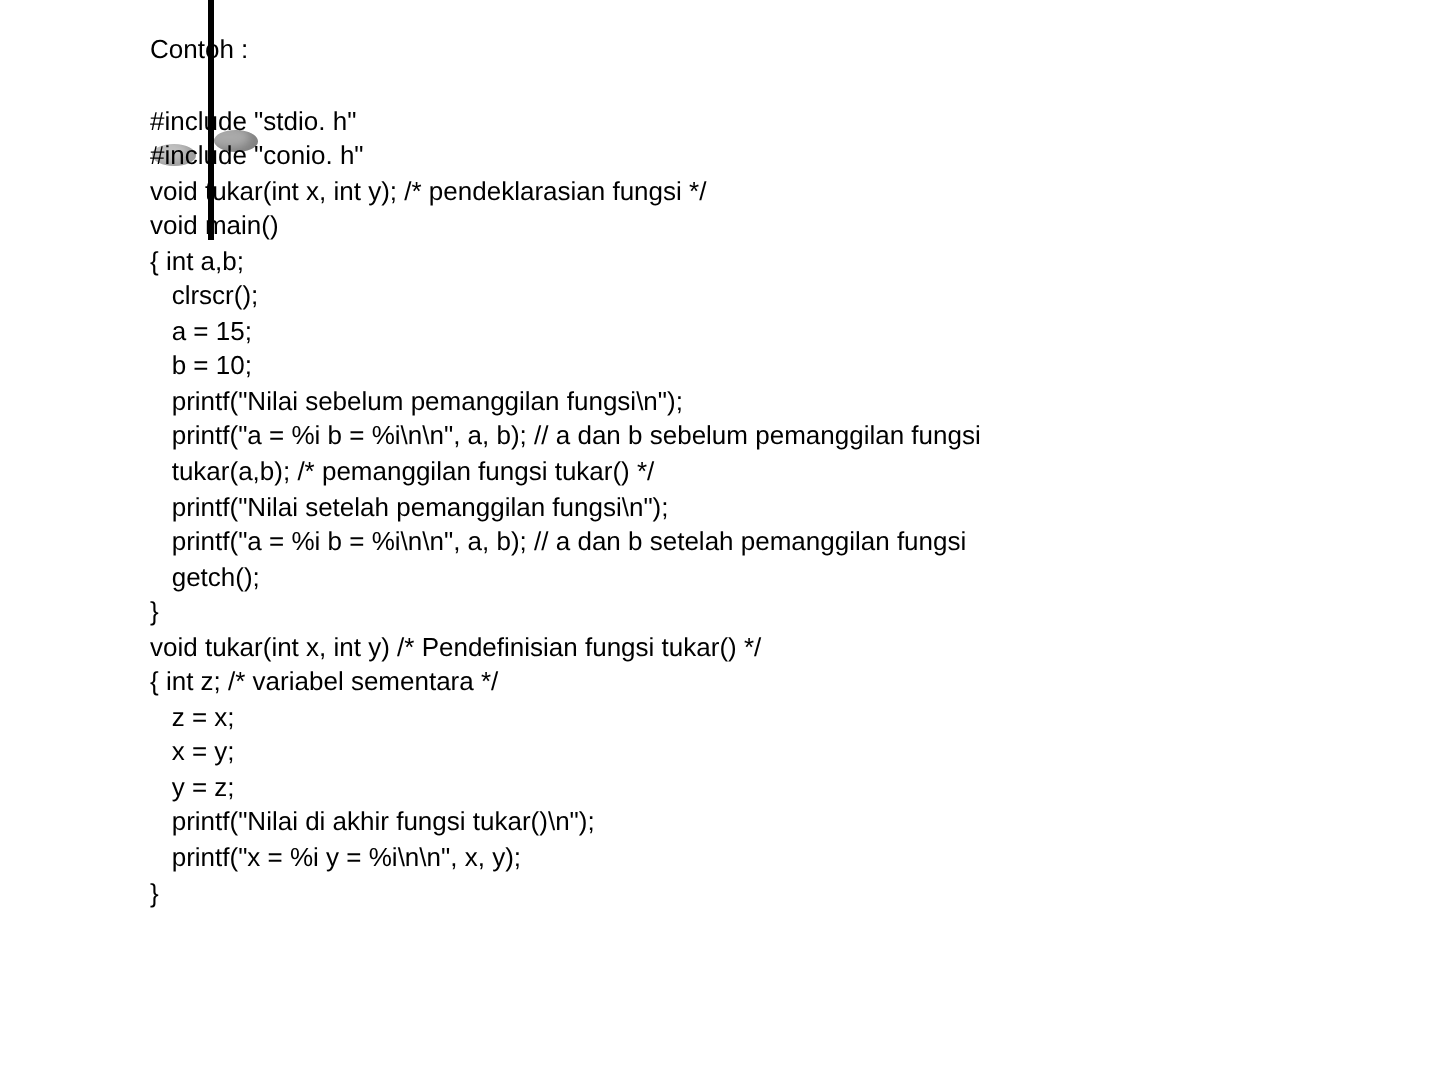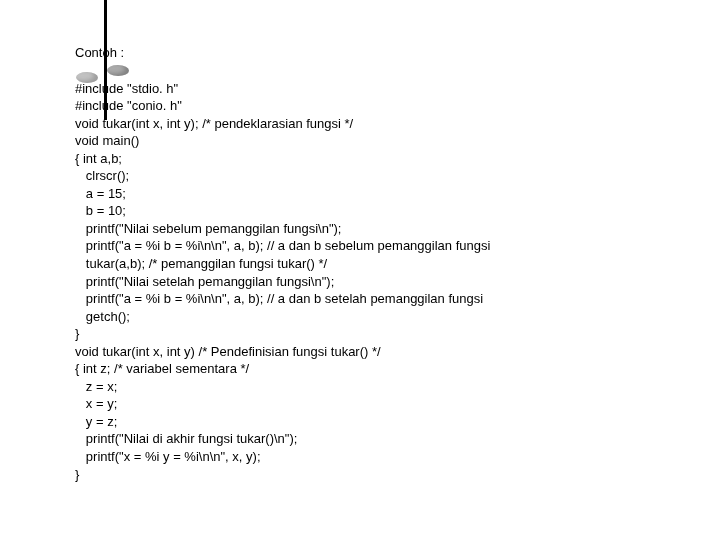--- a/index.html
+++ b/index.html
@@ -37,21 +37,21 @@
   }
   .leaf.left {
     left: 76px;
     top: 72px;
     background: #c2c2c2;
     box-shadow: inset -4px -2px 4px rgba(90,90,90,0.35);
   }
   .content {
     position: absolute;
     left: 75px;
-    top: 44px;
+    top: 16px;
     width: 610px;
     line-height: 1.35;
   }
   .title {
     margin-bottom: 18px;
   }
   .code {
     white-space: pre;
   }
 </style>

